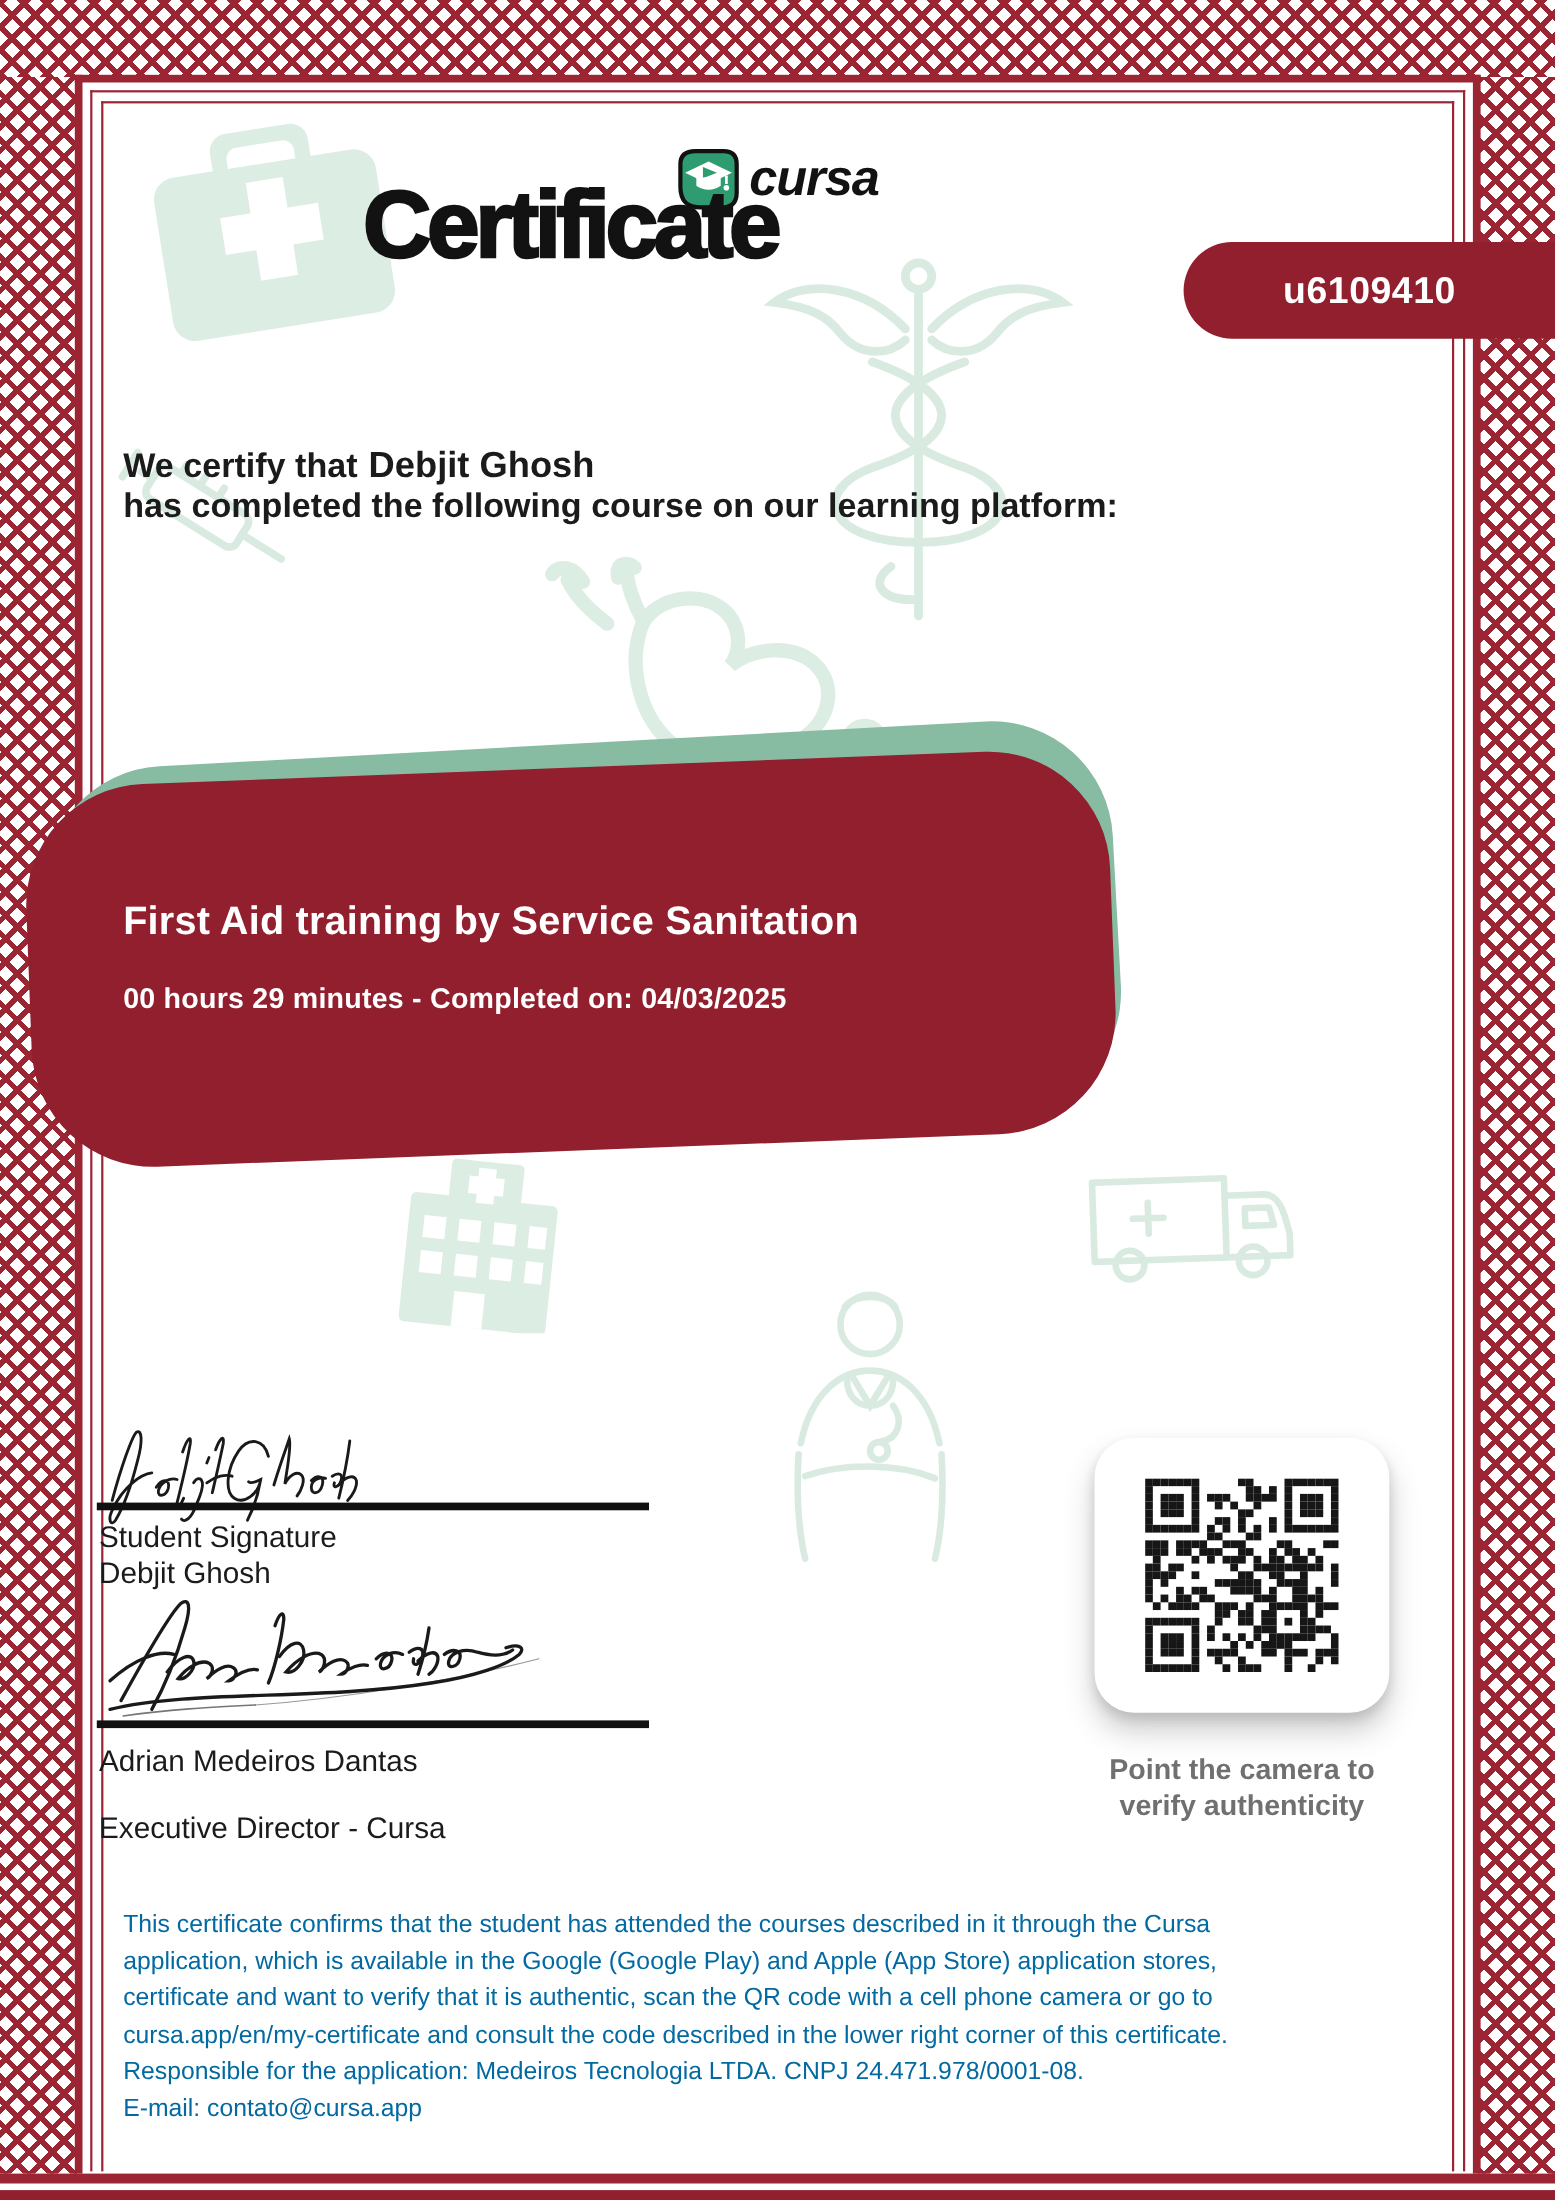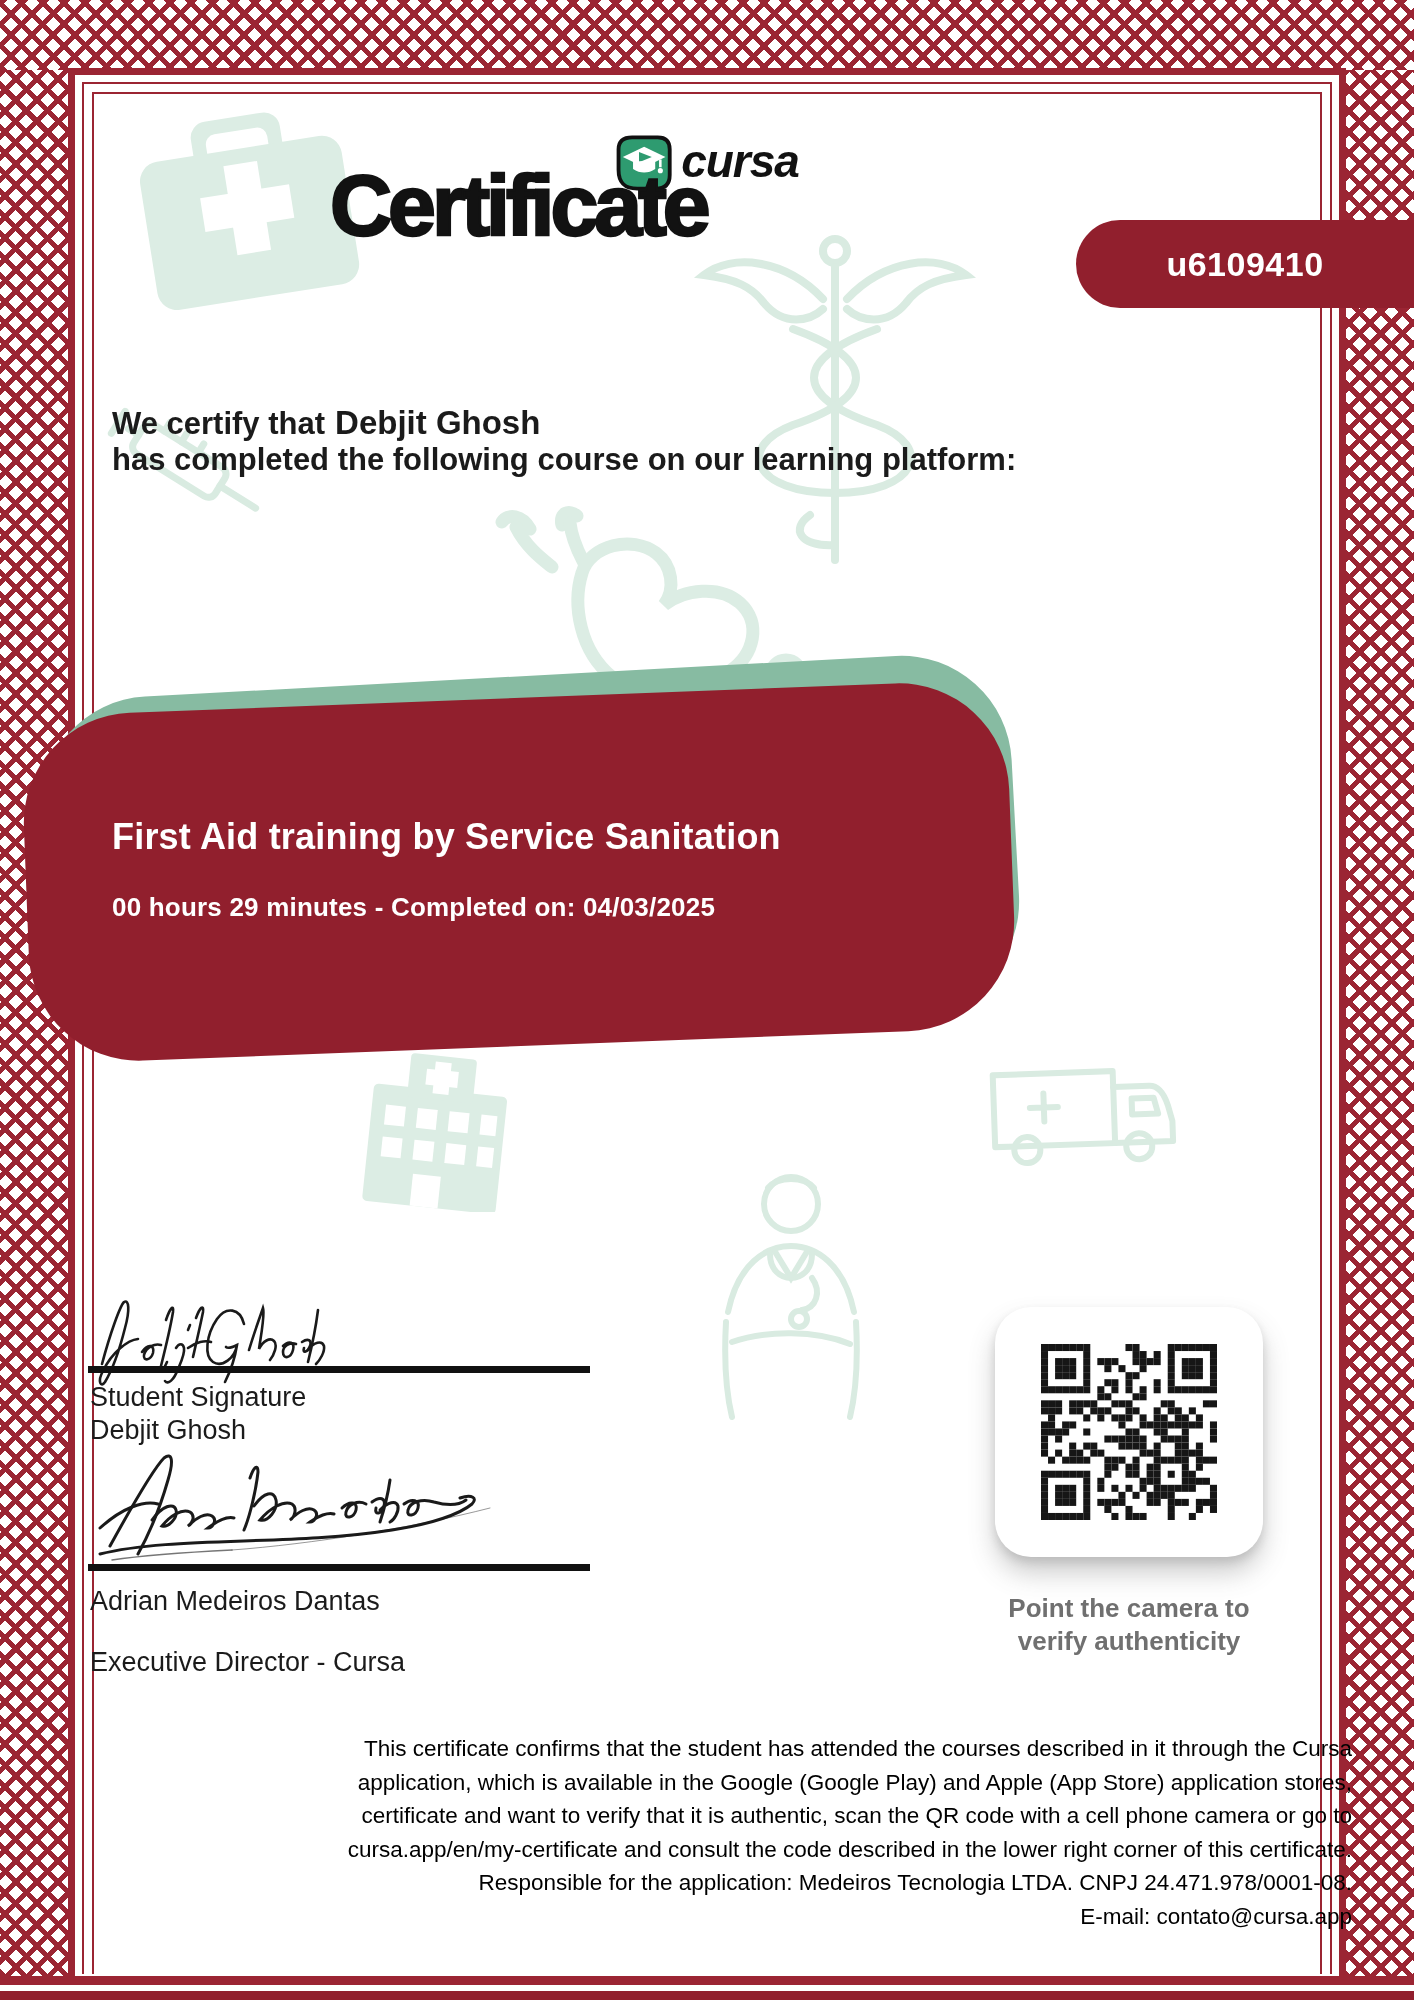--- a/index.html
+++ b/index.html
@@ -82,21 +82,21 @@
     box-shadow:0 16px 26px rgba(90,90,90,.30), 0 5px 10px rgba(0,0,0,.12);
     display:flex;align-items:flex-start;justify-content:center;
   }
   .qr-card svg{margin-top:37px;}
   .qr-caption{
     position:absolute;left:975px;top:1592px;width:308px;z-index:4;text-align:center;
     color:var(--gray);font-size:26px;font-weight:bold;line-height:33px;
   }
 
   
-  .footer{position:absolute;left:112px;top:1732px;width:1240px;z-index:4;color:#000000;text-align:right;}
+  .footer{position:absolute;left:112px;top:1732px;width:1240px;z-index:4;color:#0369a1;}
   .footer div{font-size:22.5px;line-height:33.5px;white-space:nowrap;}
 </style>
 </head>
 <body>
 
 <div id="cert">
 
   <div class="pattern pattern-top"></div>
   <div class="pattern pattern-left"></div>
   <div class="pattern pattern-right"></div>

